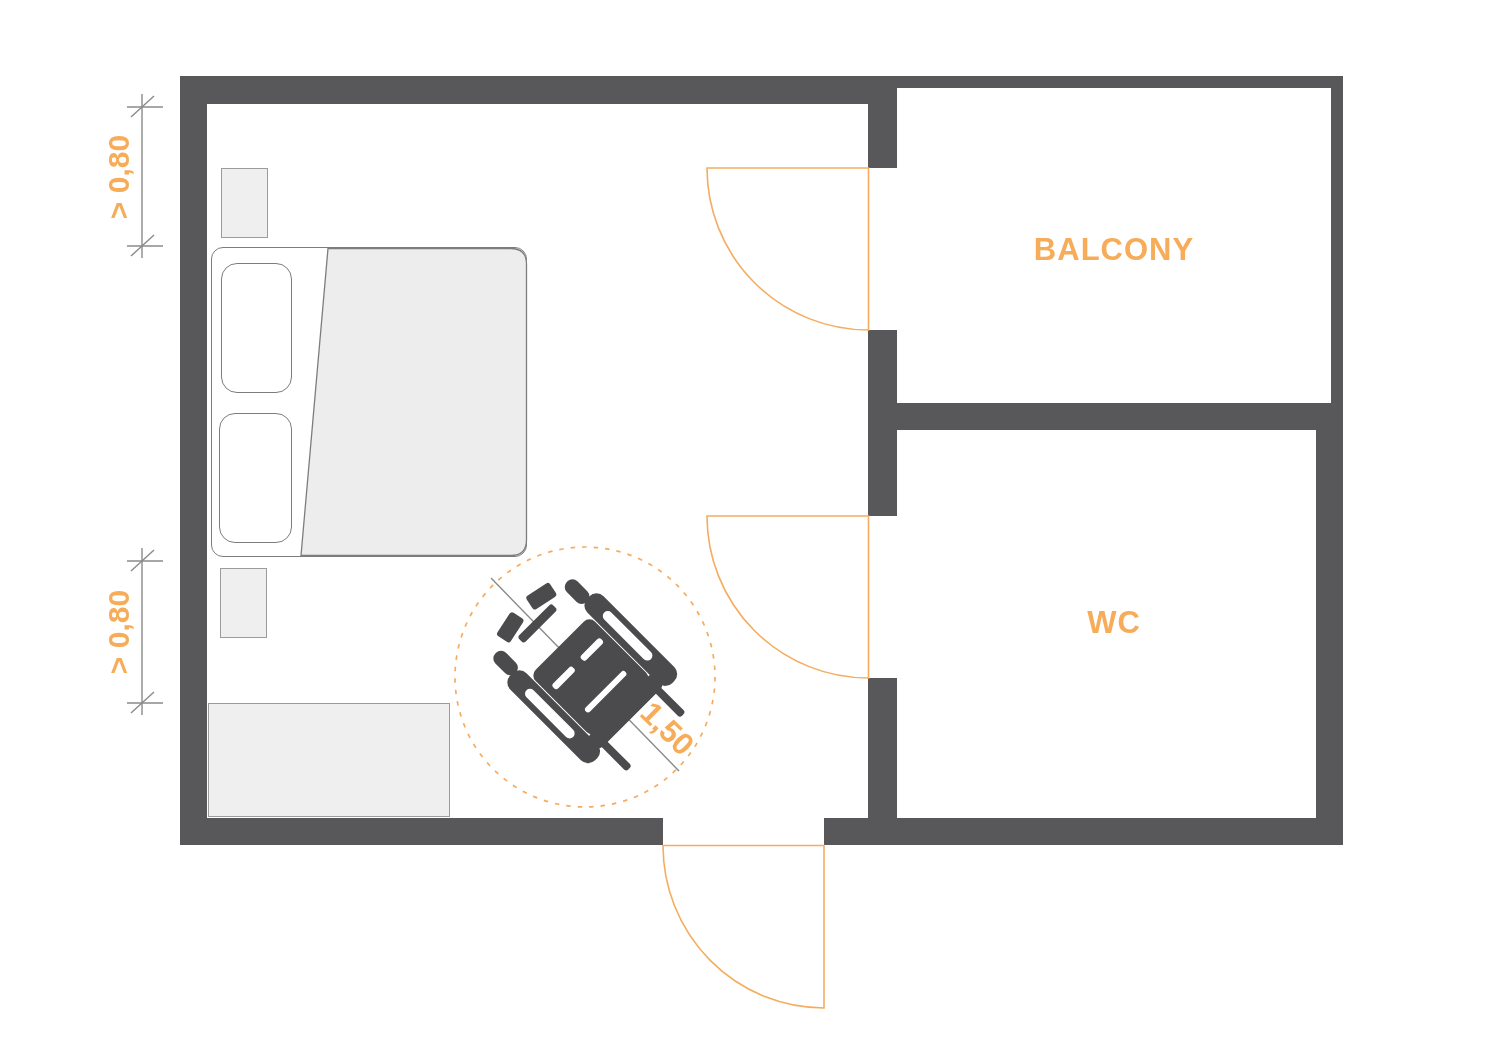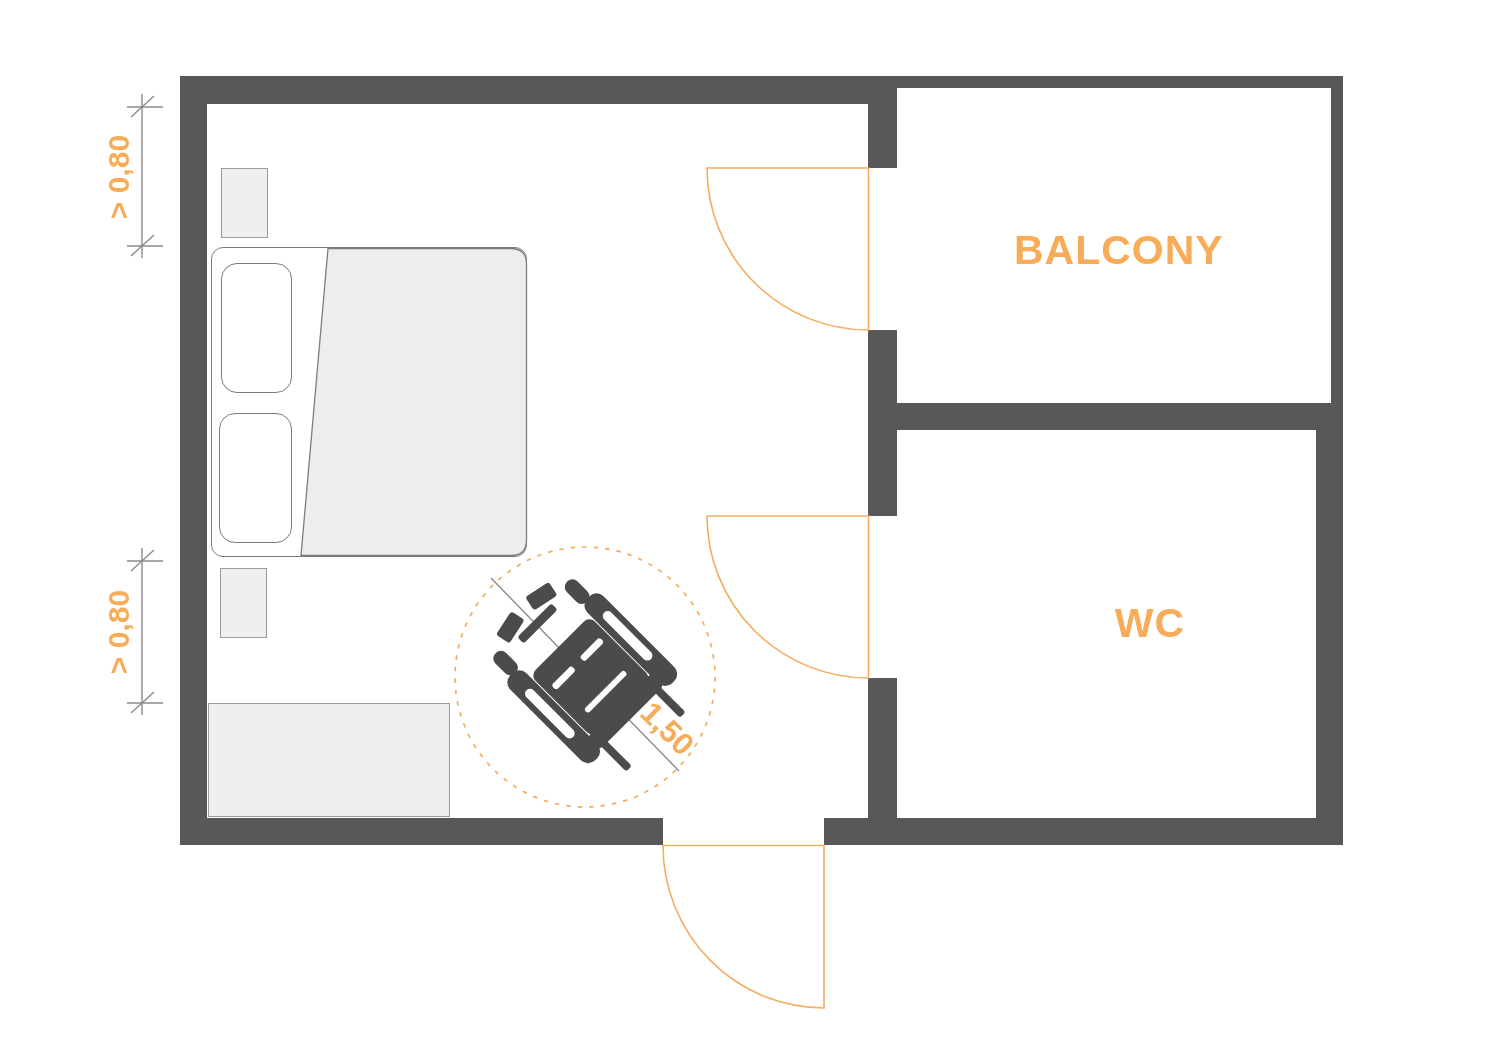--- a/index.html
+++ b/index.html
@@ -32,21 +32,21 @@
   svg.overlay { position:absolute; left:0; top:0; pointer-events:none; }
   .blanket { fill:var(--blanket,#EDEDED); stroke:var(--bed-border,#7D7D7D); stroke-width:1.3; }
   .door    { fill:none; stroke:var(--accent-line,#F5AC5F); stroke-width:1.6; }
   .t-circle{ fill:none; stroke:var(--accent-line,#F5AC5F); stroke-width:1.7; stroke-dasharray:4.5 7; }
   .dim-ln  { stroke:var(--dim,#8A8A8A); stroke-width:1.4; fill:none; }
   .chair-part { fill:var(--chair,#4B4B4D); }
   .chair-slot { fill:#ffffff; }
   .room-label {
     position:absolute; width:200px; height:34px; line-height:34px;
     text-align:center; color:var(--accent-text,#F6AC58);
-    font-size:41px; font-weight:bold; letter-spacing:1px;
+    font-size:31px; font-weight:bold; letter-spacing:1px;
   }
   .clearance-label {
     position:absolute; width:170px; height:32px; line-height:32px;
     text-align:center; color:var(--accent-text,#F6AC58);
     font-size:30px; font-weight:bold;
     transform:rotate(-90deg);
   }
   .diameter-label {
     position:absolute; width:100px; height:32px; line-height:32px;
     text-align:center; color:var(--accent-text,#F6AC58);
@@ -122,21 +122,21 @@
       <rect class="chair-slot" x="-60" y="-32" width="10" height="66" rx="5"></rect>
       <rect class="chair-slot" x="50" y="-32" width="10" height="66" rx="5"></rect>
       <rect class="chair-slot" x="-34" y="-18" width="28" height="7" rx="3"></rect>
       <rect class="chair-slot" x="6" y="-18" width="28" height="7" rx="3"></rect>
       <rect class="chair-slot" x="-28" y="22" width="56" height="6" rx="3"></rect>
     </g>
   </svg>
 
   <div class="room-label" style="left:1014px; top:233px;">BALCONY</div>
 
-  <div class="room-label" style="left:1050px; top:606px;">WC</div>
+  <div class="room-label" style="left:1014px; top:606px;">WC</div>
 
   <div class="clearance-label" style="left:34px; top:161px;">&gt; 0,80</div>
 
   <div class="clearance-label" style="left:34px; top:616px;">&gt; 0,80</div>
 
   <div class="diameter-label" style="left:617px; top:713px;">1,50</div>
 
 </div>
 
 </body></html>

